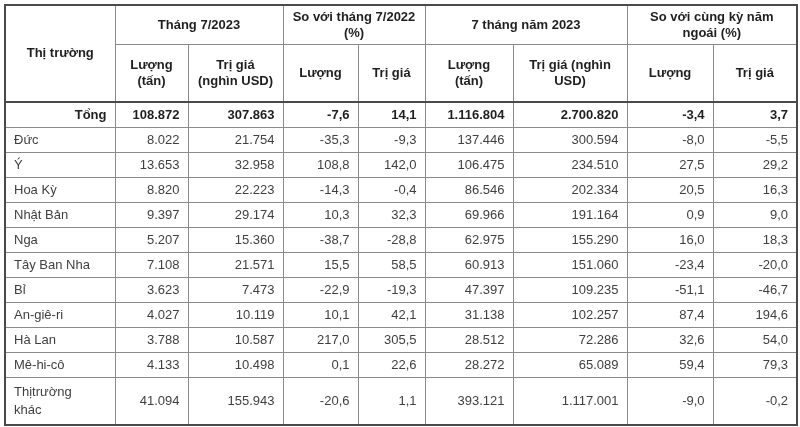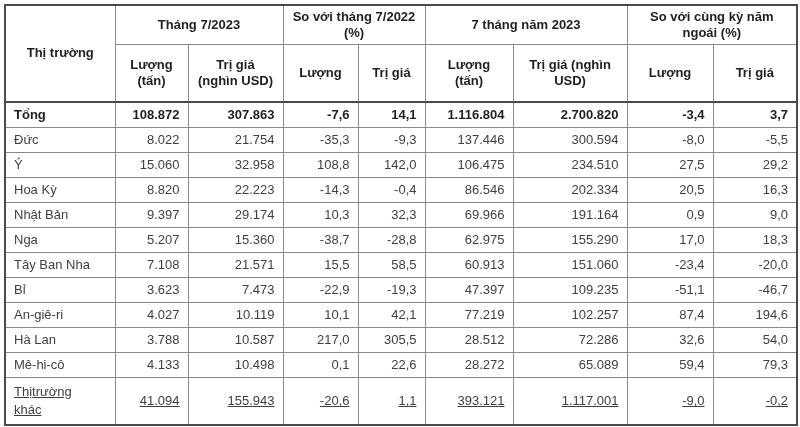--- a/index.html
+++ b/index.html
@@ -31,22 +31,22 @@
     color: #1f1f1f;
     font-weight: bold;
     text-align: center;
     line-height: 1.25;
     padding: 1px 4px;
   }
   thead tr.group-row { height: 39px; }
   thead tr.sub-row   { height: 58px; padding-left: 8px; }
   thead tr.sub-row th { border-bottom: 2px solid #4a4a4a; }
   tbody tr { height: 25px; }
-  tbody tr.tall { height: 48px; text-decoration: underline; }
-  tbody tr:first-child td { border-top: 2px solid #4a4a4a; }
+  tbody tr.tall { height: 48px; }
+  tbody tr:first-child td { border-top: 2px solid #4a4a4a; text-align: right; }
   tbody tr.total td {
     font-weight: bold;
     color: #1f1f1f;
   }
   td.market { text-align: left; }
   td.num    { text-align: right; }
   .jline {
     display: flex;
     justify-content: space-between;
   }
@@ -104,21 +104,21 @@
         <td class="num">21.754</td>
         <td class="num">-35,3</td>
         <td class="num">-9,3</td>
         <td class="num">137.446</td>
         <td class="num">300.594</td>
         <td class="num">-8,0</td>
         <td class="num">-5,5</td>
       </tr>
       <tr>
         <td class="market">Ý</td>
-        <td class="num">15.060</td>
+        <td class="num">13.653</td>
         <td class="num">32.958</td>
         <td class="num">108,8</td>
         <td class="num">142,0</td>
         <td class="num">106.475</td>
         <td class="num">234.510</td>
         <td class="num">27,5</td>
         <td class="num">29,2</td>
       </tr>
       <tr>
         <td class="market">Hoa Kỳ</td>
@@ -143,21 +143,21 @@
         <td class="num">9,0</td>
       </tr>
       <tr>
         <td class="market">Nga</td>
         <td class="num">5.207</td>
         <td class="num">15.360</td>
         <td class="num">-38,7</td>
         <td class="num">-28,8</td>
         <td class="num">62.975</td>
         <td class="num">155.290</td>
-        <td class="num">17,0</td>
+        <td class="num">16,0</td>
         <td class="num">18,3</td>
       </tr>
       <tr>
         <td class="market">Tây Ban Nha</td>
         <td class="num">7.108</td>
         <td class="num">21.571</td>
         <td class="num">15,5</td>
         <td class="num">58,5</td>
         <td class="num">60.913</td>
         <td class="num">151.060</td>
@@ -174,21 +174,21 @@
         <td class="num">109.235</td>
         <td class="num">-51,1</td>
         <td class="num">-46,7</td>
       </tr>
       <tr>
         <td class="market">An-giê-ri</td>
         <td class="num">4.027</td>
         <td class="num">10.119</td>
         <td class="num">10,1</td>
         <td class="num">42,1</td>
-        <td class="num">77.219</td>
+        <td class="num">31.138</td>
         <td class="num">102.257</td>
         <td class="num">87,4</td>
         <td class="num">194,6</td>
       </tr>
       <tr>
         <td class="market">Hà Lan</td>
         <td class="num">3.788</td>
         <td class="num">10.587</td>
         <td class="num">217,0</td>
         <td class="num">305,5</td>

